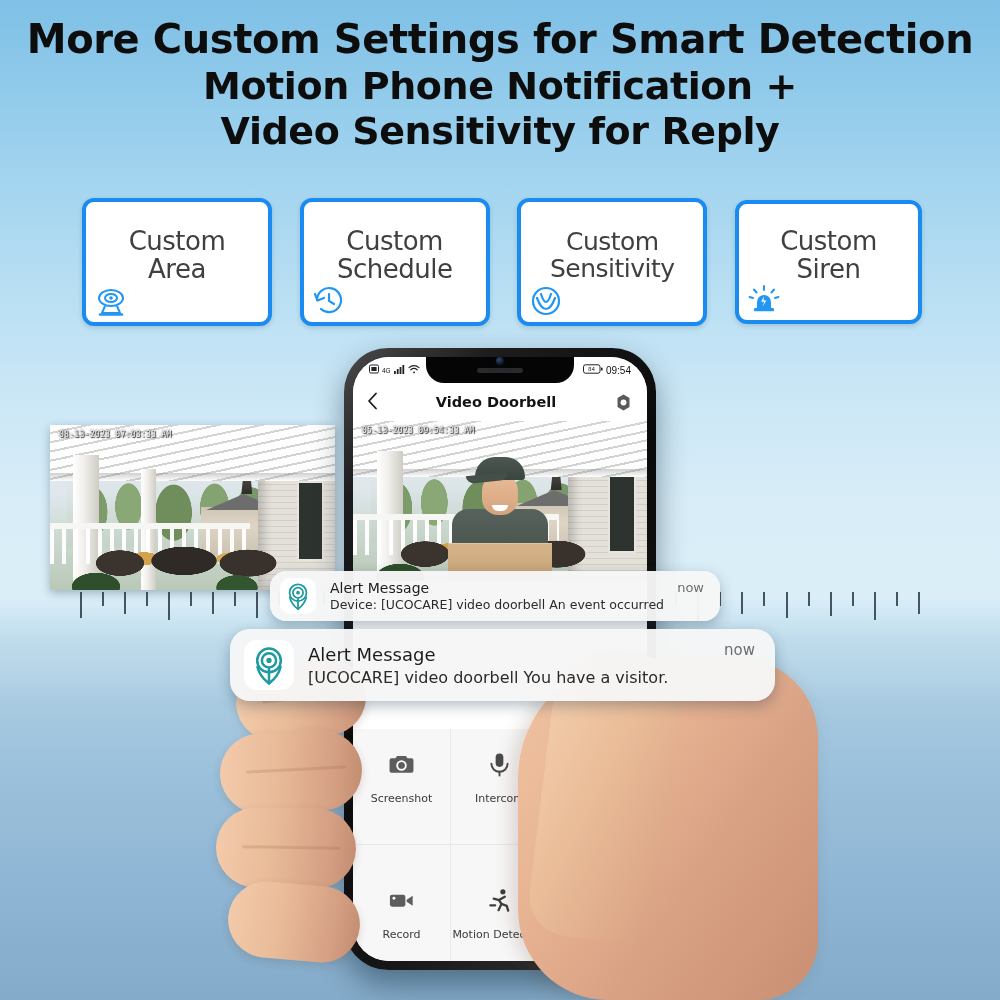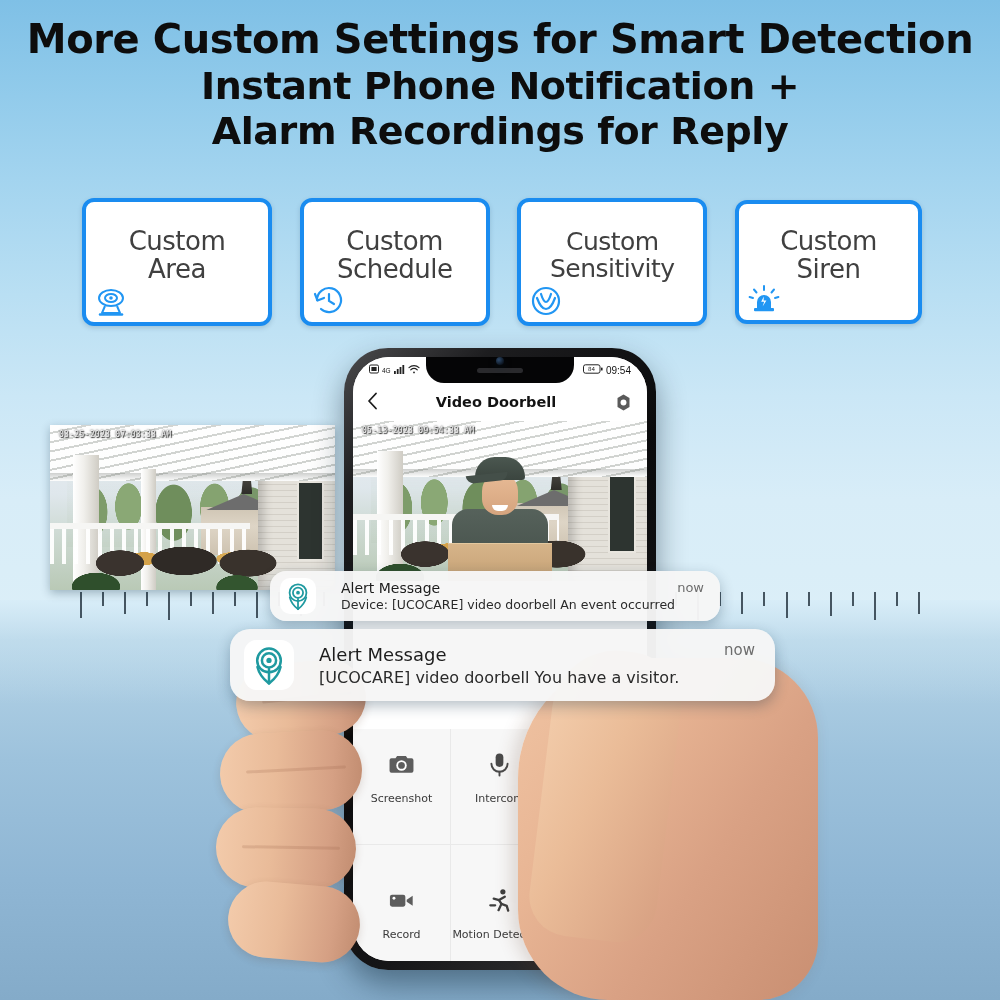--- a/index.html
+++ b/index.html
@@ -260,21 +260,21 @@
     width:104px; height:38px;
     background:linear-gradient(180deg,#d6b489,#c5a175);
     border-top:1px solid #e3c89f;
   }
 
   
   .notif {
     position:absolute; z-index:14;
     background:rgba(246,246,246,.97);
     border-radius:16px;
-    display:flex; align-items:center; gap:25px;
+    display:flex; align-items:center; gap:14px;
     box-shadow:0 5px 14px rgba(15,45,70,.30);
   }
   .notif-1 { left:270px; top:571px; width:450px; height:50px; padding:6px 16px 6px 10px; }
   .notif-2 { left:230px; top:629px; width:545px; height:72px; padding:8px 20px 8px 14px; border-radius:20px; }
   .notif-icon {
     flex:0 0 auto; background:#ffffff; border-radius:10px;
     display:flex; align-items:center; justify-content:center;
   }
   .notif-1 .notif-icon { width:36px; height:36px; }
   .notif-2 .notif-icon { width:50px; height:50px; border-radius:13px; }
@@ -349,22 +349,22 @@
     
     
     
     
     
   </div>
 </div>
 
 <div id="headline">
   <span class="ln ln1">More Custom Settings for Smart Detection</span>
-  <span class="ln ln2">Instant Phone Notification +</span>
-  <span class="ln ln3">Alarm Recordings for Reply</span>
+  <span class="ln ln2">Motion Phone Notification +</span>
+  <span class="ln ln3">Video Sensitivity for Reply</span>
 </div>
 
 <div id="cards">
 
   <div class="card card-1">
     <div class="card-title">Custom
 Area</div>
     <span class="card-icon">
       <svg viewBox="0 0 34 34" width="34" height="34" fill="none" stroke="#2196f3" stroke-width="2">
         <ellipse cx="17" cy="14" rx="12" ry="8"></ellipse>
@@ -429,21 +429,21 @@
       <div class="siding"></div>
       <div class="lamp"></div>
       <div class="ceiling"></div>
       <div class="col1"></div>
       <div class="col2"></div>
       <div class="rail"></div>
       <div class="furn"></div>
       <div class="plant"></div>
       <div class="plant2"></div>
     </div>
-    <div class="cam-ts">03-25-2023 07:03:33 AM</div>
+    <div class="cam-ts">08-13-2023 07:03:33 AM</div>
   </div>
 
 
 </div>
 
 <div id="ruler">
   <i style="height:26px"></i>
     <i style="height:14px"></i>
     <i style="height:22px"></i>
     <i style="height:14px"></i>

